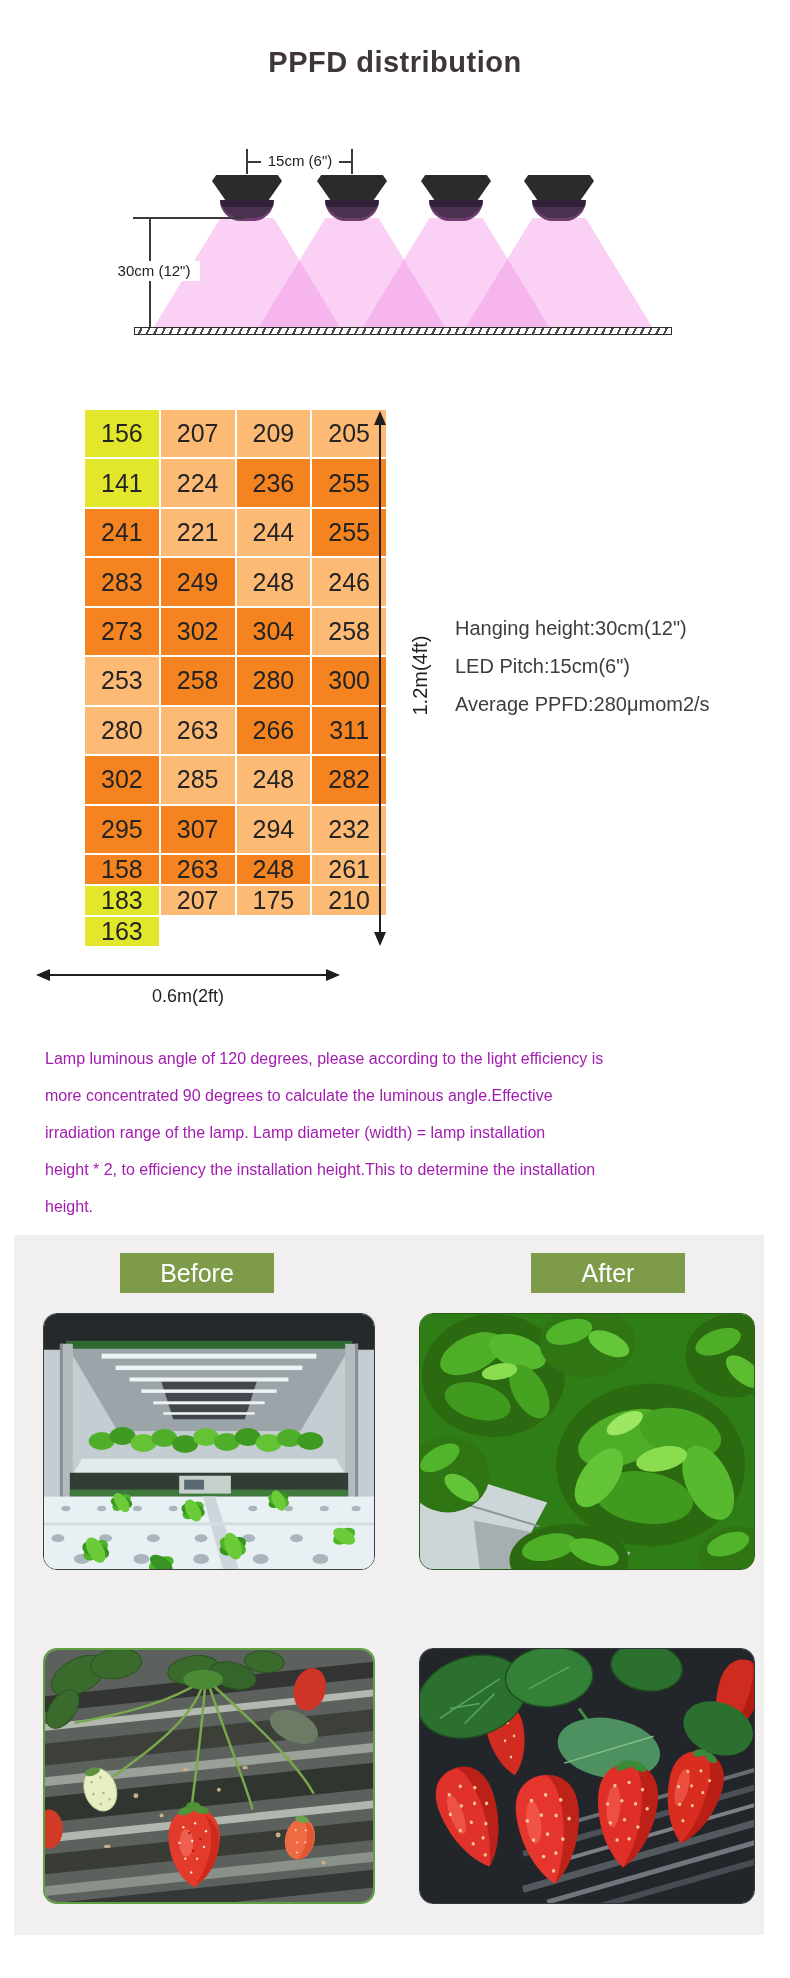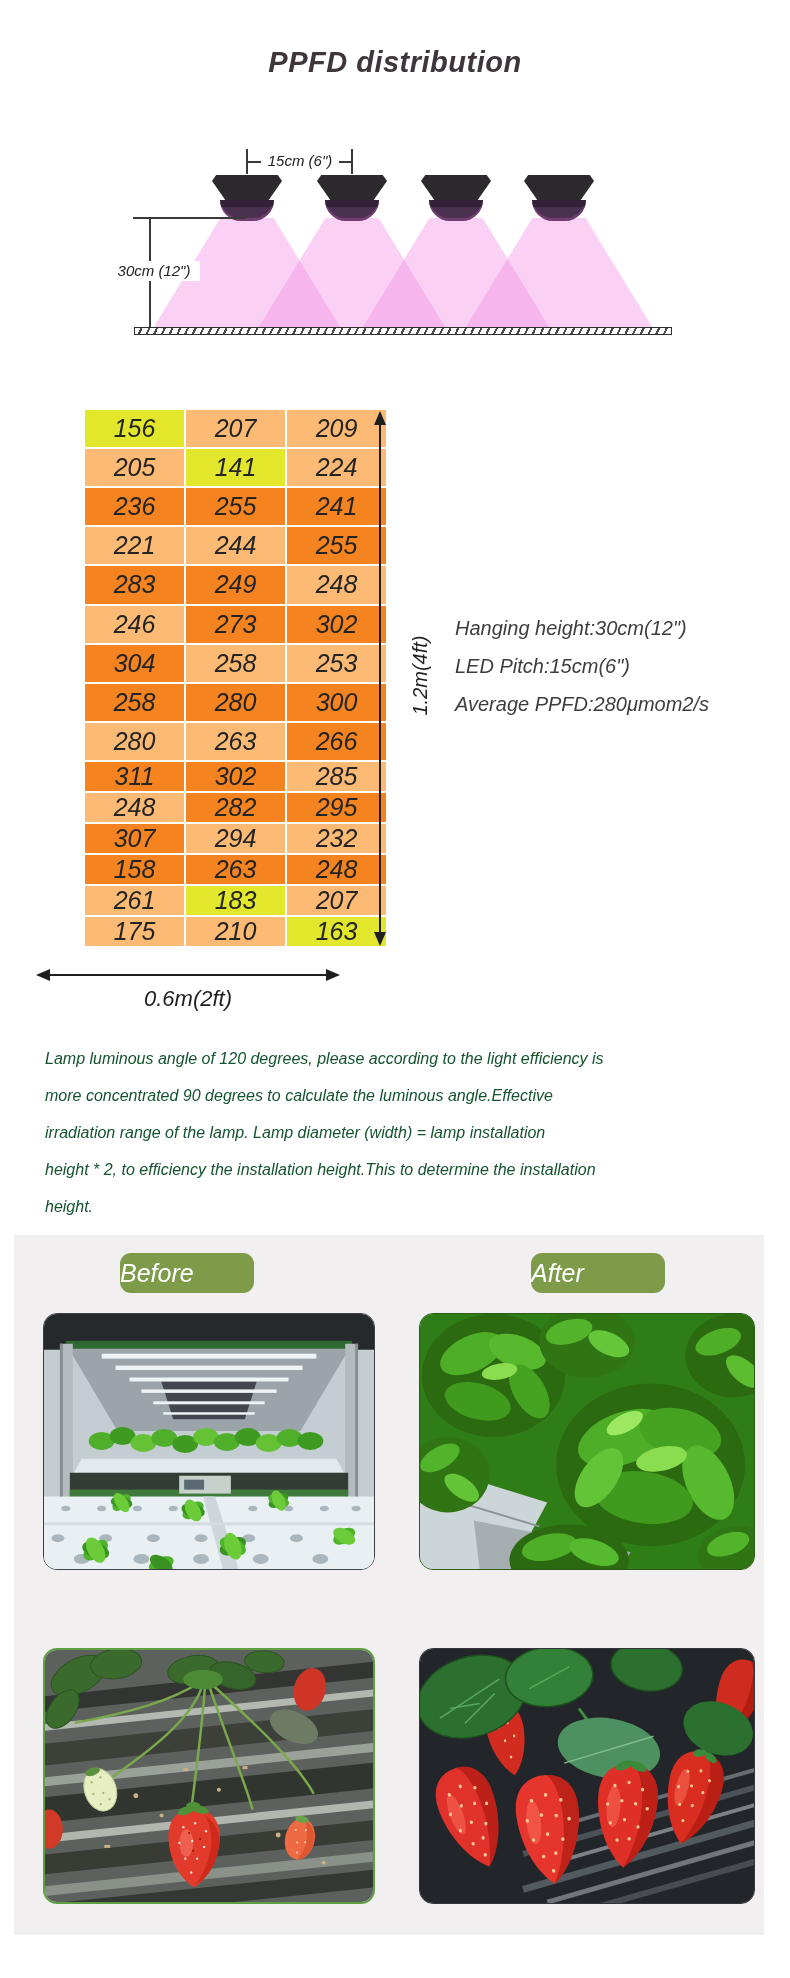--- a/index.html
+++ b/index.html
@@ -1,17 +1,17 @@
 <!DOCTYPE html>
 <html><head>
 <meta charset="utf-8">
 <style>
   html,body{margin:0;padding:0;background:#fff;}
   #page{position:relative;width:790px;height:1978px;background:#ffffff;overflow:hidden;
-        font-family:"Liberation Sans", sans-serif;font-style:italic;}
+        font-family:"Liberation Sans", sans-serif;}
 
   
   .title{position:absolute;left:0;top:46px;width:790px;text-align:center;
          font-size:29px;font-weight:700;color:#3f363c;letter-spacing:0.5px;}
 
   
   .cone{position:absolute;top:218px;width:190px;height:112px;
         background:rgba(242,140,228,0.40);
         clip-path:polygon(36% 0,64% 0,100% 100%,0 100%);}
   .cone.c1{left:152px}.cone.c2{left:257px}.cone.c3{left:361px}.cone.c4{left:464px}
@@ -34,21 +34,21 @@
              text-align:center;line-height:20px;}
   .pitch-label{left:261px;top:151px;width:78px;}
   .hh-label{left:108px;top:261px;width:92px;}
 
   .ground{position:absolute;left:134px;top:327px;width:538px;height:8px;
           border:1.5px solid #2f2f2f;box-sizing:border-box;
           background:repeating-linear-gradient(115deg,#ffffff 0 5px,#4a4a4a 5px 7px);}
 
   
   .heatmap{position:absolute;left:45px;top:410px;width:301px;height:536px;
-           display:grid;grid-template-columns:repeat(3,1fr);grid-template-rows:repeat(9,1fr);
+           display:grid;grid-template-columns:repeat(4,1fr);grid-template-rows:repeat(9,1fr);
            gap:2px;background:#ffffff;padding-left:40px;}
   .cell{display:flex;align-items:center;justify-content:center;
         font-size:25px;color:#242424;}
   .c-y{background:#e3e72c}.c-lo{background:#fdba74}.c-do{background:#f5831f}
 
   
   .arrow-v{position:absolute;left:379px;top:413px;width:2px;height:531px;background:#1e1e1e;}
   .arrow-v::before{content:"";position:absolute;left:-5px;top:-2px;
       border-left:6px solid transparent;border-right:6px solid transparent;
       border-bottom:14px solid #1e1e1e;}
@@ -58,33 +58,33 @@
   .arrow-h{position:absolute;left:38px;top:974px;width:300px;height:2px;background:#1e1e1e;}
   .arrow-h::before{content:"";position:absolute;left:-2px;top:-5px;
       border-top:6px solid transparent;border-bottom:6px solid transparent;
       border-right:14px solid #1e1e1e;}
   .arrow-h::after{content:"";position:absolute;right:-2px;top:-5px;
       border-top:6px solid transparent;border-bottom:6px solid transparent;
       border-left:14px solid #1e1e1e;}
   .vlabel{position:absolute;left:370px;top:664px;width:100px;text-align:center;
           font-size:20px;color:#1f1f1f;transform:rotate(-90deg);}
   .hlabel{position:absolute;left:38px;top:986px;width:300px;text-align:center;
-          font-size:22px;color:#1f1f1f;}
+          font-size:18px;color:#1f1f1f;}
 
   
   .specs{position:absolute;left:455px;top:609px;font-size:20px;line-height:38px;color:#3d3d3d;}
 
   
   .para{position:absolute;left:45px;top:1040px;width:712px;
-        font-size:16px;line-height:37px;color:#14532d;}
+        font-size:16px;line-height:37px;color:#a21caf;}
 
   
   .panel{position:absolute;left:14px;top:1235px;width:750px;height:700px;background:#f1eff0;}
-  .badge{position:absolute;width:134px;height:40px;background:#7d9b49;color:#ffffff;
-         font-size:25px;line-height:40px;border-radius:11px;}
+  .badge{position:absolute;width:154px;height:40px;background:#7d9b49;color:#ffffff;
+         font-size:25px;text-align:center;line-height:40px;}
   .badge.before{left:120px;top:1253px;}
   .badge.after{left:502px;top:1253px;margin-left:29px;}
   .photo{position:absolute;border-radius:14px;overflow:hidden;box-sizing:border-box;}
   .photo svg{display:block;width:100%;height:100%;}
   .photo.pa{left:43px;top:1313px;width:332px;height:257px;border:1px solid #3c3f42;}
   .photo.pb{left:419px;top:1313px;width:336px;height:257px;border:1px solid #2c5c14;}
   .photo.pc{left:43px;top:1648px;width:332px;height:256px;border:2px solid #61a041;}
   .photo.pd{left:419px;top:1648px;width:336px;height:256px;border:1px solid #33363b;}
 </style>
 </head>

